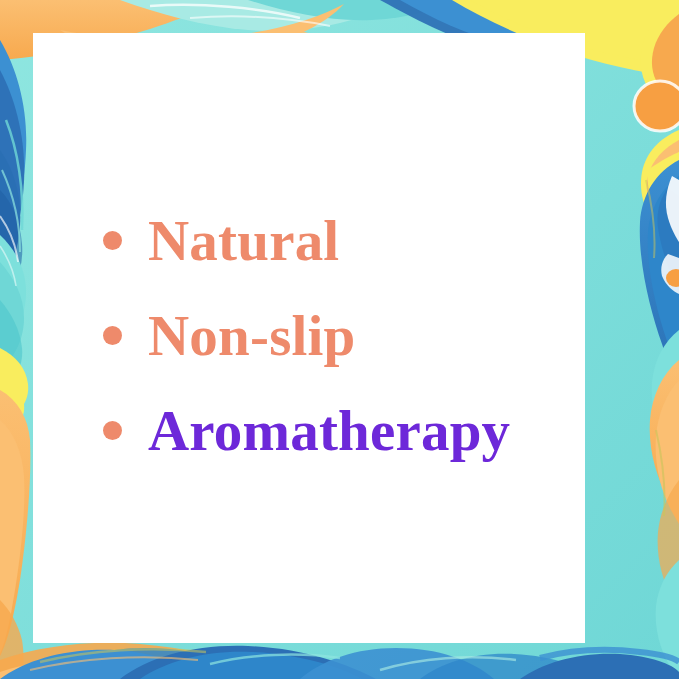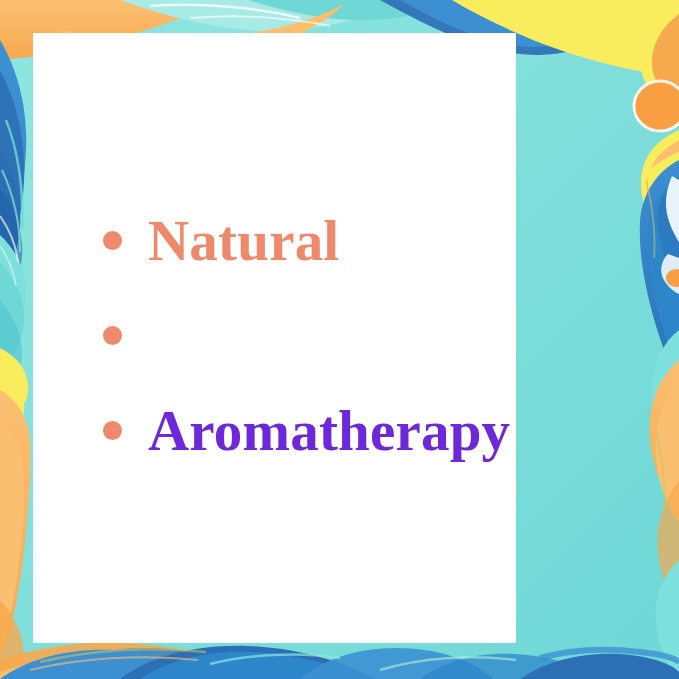--- a/index.html
+++ b/index.html
@@ -155,31 +155,32 @@
     <path d="M300,679 C322,660 356,648 396,648 C438,648 472,660 494,679 Z" fill="#3C90D2" opacity="0.9"></path>
     <path d="M420,679 C442,662 476,652 514,654 C554,656 586,668 606,679 Z" fill="#2E86CA" opacity="0.75"></path>
     <path d="M520,679 C544,662 580,652 620,654 C650,656 672,664 679,672 L679,679 Z" fill="#2C6FB5"></path>
     <path d="M540,658 C570,650 606,648 640,652 C660,654 674,658 679,662" stroke="#3C90D2" stroke-width="6" fill="none" opacity="0.8"></path>
     <path d="M40,662 C90,650 150,646 206,652" stroke="#C9C45A" stroke-width="2.5" fill="none" opacity="0.55"></path>
     <path d="M30,670 C80,658 140,654 198,660" stroke="#FBBF72" stroke-width="2" fill="none" opacity="0.6"></path>
     <path d="M210,664 C250,654 298,652 340,658" stroke="#8FE6E0" stroke-width="2.5" fill="none" opacity="0.7"></path>
     <path d="M380,670 C420,658 470,654 516,660" stroke="#A8EAE4" stroke-width="2.5" fill="none" opacity="0.65"></path>
   </svg>
 
-  <div id="feature-card" style="background: rgb(255, 255, 255); left: 33px; top: 33px; width: 483px; height: 610px; text-align: right;">
+  <div id="feature-card" style="background: rgb(255, 255, 255); left: 33px; top: 33px; width: 552px; height: 610px; text-align: right;">
 
     <ul id="feature-list">
 
       <li class="feature-item">
         <span class="feature-bullet" style="background: rgb(238, 138, 107);"></span>
         <span class="feature-text" style="color: rgb(238, 138, 107);">Natural</span>
       </li>
 
       <li class="feature-item">
         <span class="feature-bullet" style="background: rgb(238, 138, 107);"></span>
+        <span class="feature-text" style="color: rgb(238, 138, 107);">Non-slip</span>
       </li>
 
       <li class="feature-item">
         <span class="feature-bullet" style="background: rgb(238, 138, 107);"></span>
         <span class="feature-text" style="color: #6d28d9;">Aromatherapy</span>
       </li>
 
     </ul>
   </div>
 </div>

